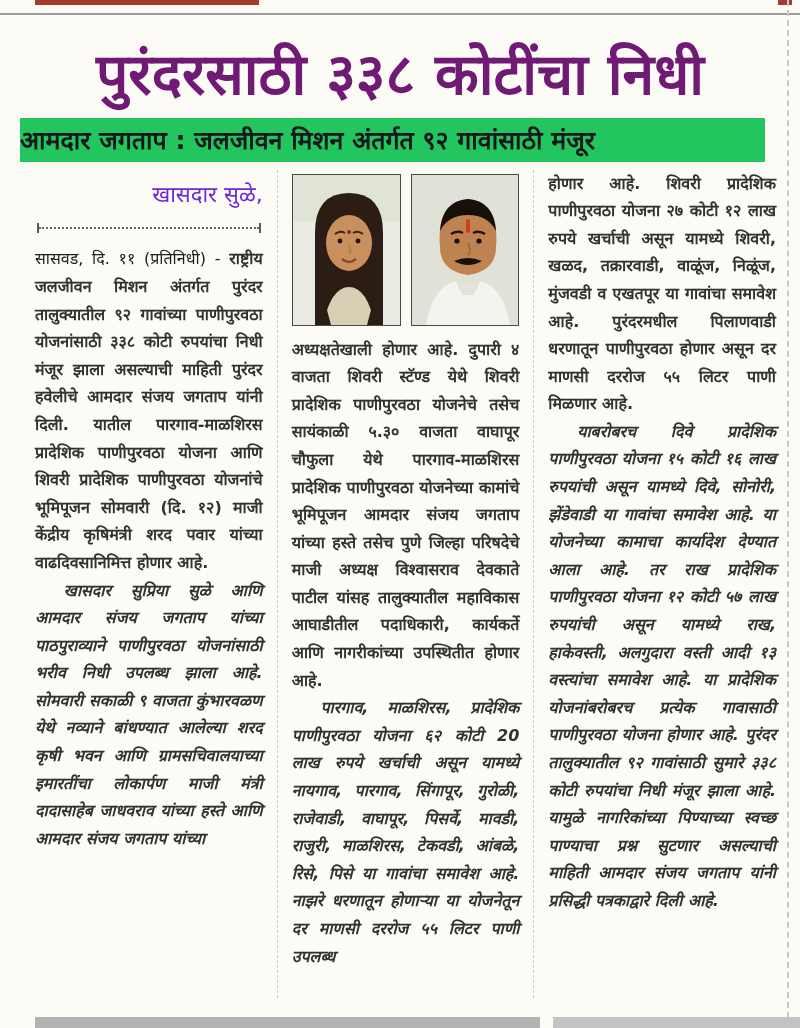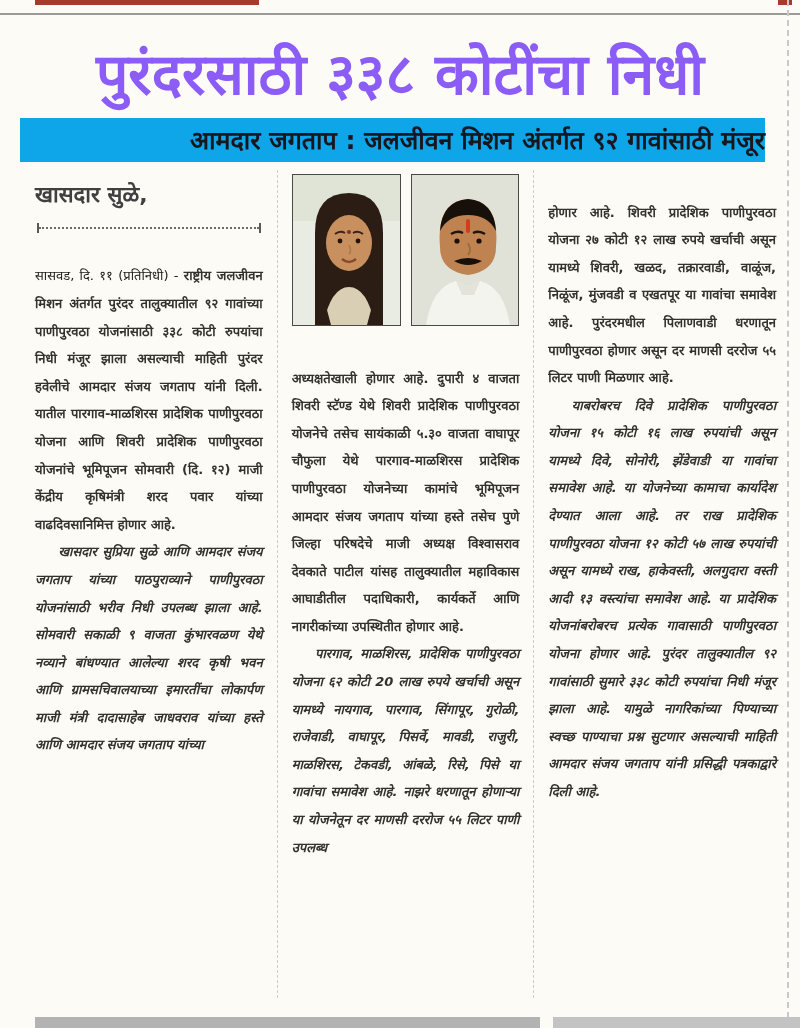--- a/index.html
+++ b/index.html
@@ -14,63 +14,62 @@
   .top-red-strip{position:absolute;top:0;left:35px;width:224px;height:5px;background:#a63a2c;}
   .top-red-tick{position:absolute;top:0;right:8px;width:14px;height:5px;background:#a63a2c;}
   .top-gray-rule{position:absolute;top:13px;left:0;right:0;height:2px;background:#9b9b9b;}
   .right-dashed-edge{position:absolute;top:0;bottom:0;right:11px;width:0;border-left:2px dashed #c9c9c9;}
 
   .headline{
     margin:42px 30px 0 30px;
     text-align:center;
     font-size:57px;
     font-weight:800;
-    color:#8b5cf6;
+    color:#701a75;
     letter-spacing:0px;
     line-height:1.15;
   }
   .subheadline{
     margin:10px 35px 0 20px;
-    background:#0ea5e9;
-    text-align:right;
+    background:#22c55e;
+    text-align:left;
     font-size:25px;
     font-weight:700;
     color:#17171e;
     padding:4px 0 6px 0;
   }
 
   .columns{
     display:flex;
     align-items:stretch;
     margin:8px 24px 0 35px;
     height:828px;
   }
   .col{flex:1 1 0;min-width:0;}
   .col + .col{border-left:1px dashed #d2cdbf;margin-left:14px;padding-left:14px;}
 
   .deck{
-    text-align:left;
+    text-align:right;
     font-size:22px;
-    font-weight:700;
-    color:#404040;
+    font-weight:400;
+    color:#6d28d9;
     line-height:1.72;
     padding-top:6px;
   }
   .deck span{display:block;}
   .dotted-rule{display:flex;align-items:center;margin:10px 2px 12px 2px;height:10px;}
   .dotted-rule::before,.dotted-rule::after{content:"";width:2px;height:10px;background:#5a5a52;}
   .dotted-rule .dots{flex:1;border-top:2px dotted #6b6b61;height:0;}
 
   .body-text{
-    font-size:13px;
+    font-size:16px;
     line-height:27.6px;
     color:#33322d;
     font-weight:600;
     text-align:justify;
-    margin-top:29px;
   }
   .body-text p{margin:0;}
   .body-text p.indent{text-indent:1.8em;font-style:italic;}
   .dateline{font-weight:400;color:#22211c;}
 
   .photos{
     display:flex;
     justify-content:center;
     gap:10px;
     padding:4px 0 10px 0;

